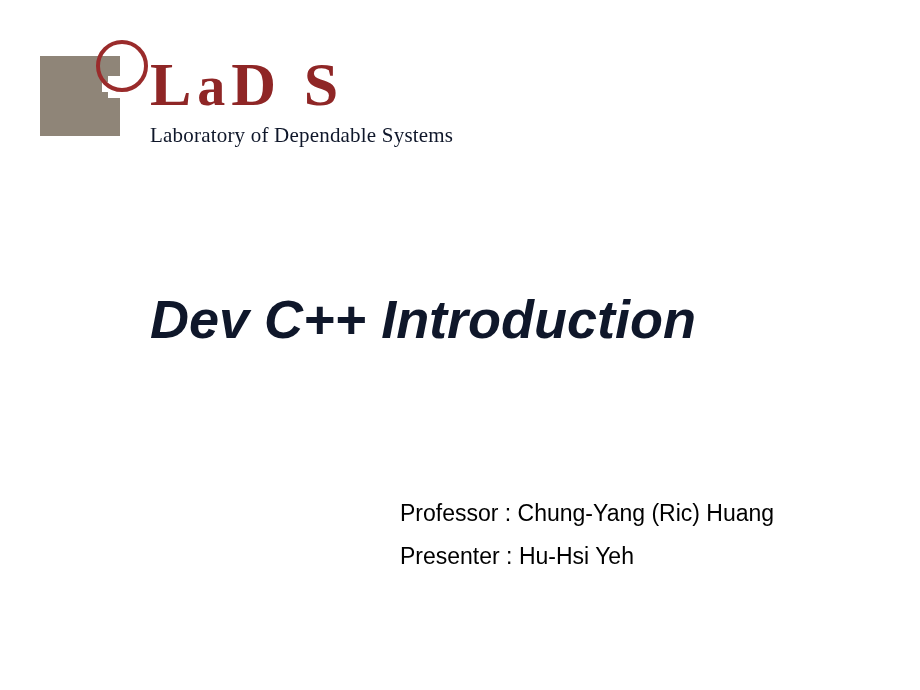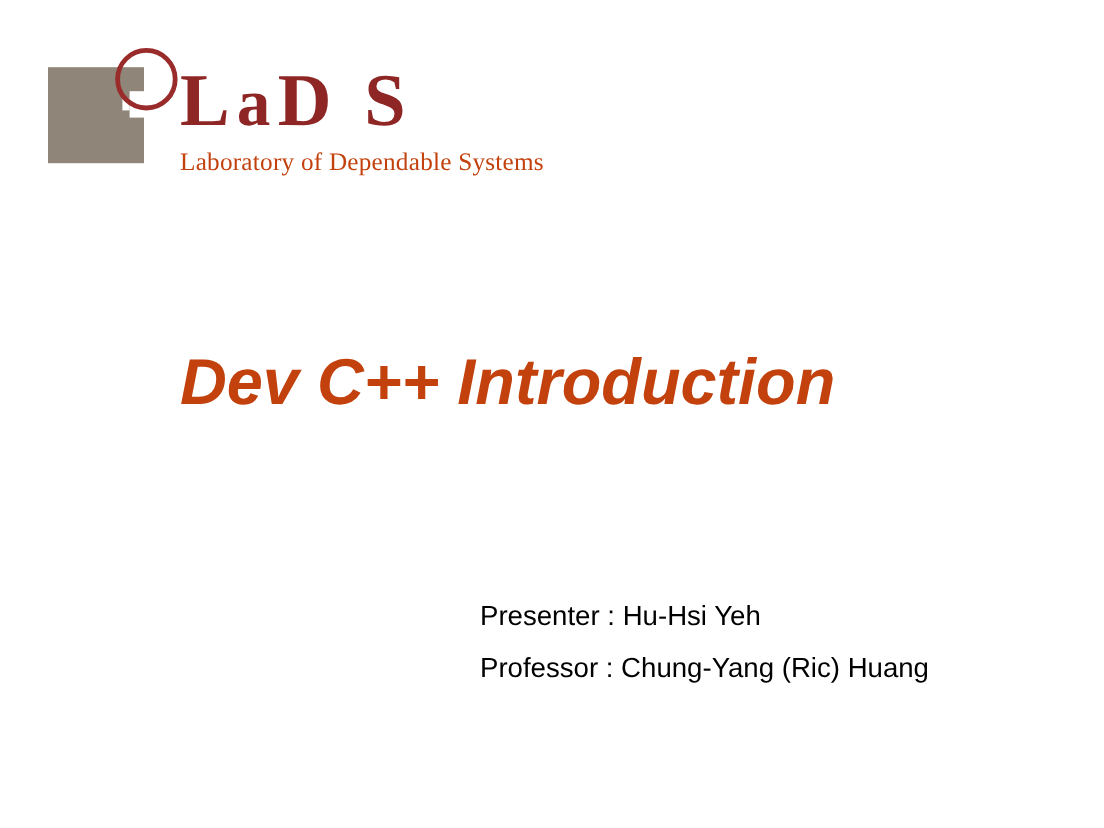--- a/index.html
+++ b/index.html
@@ -72,33 +72,33 @@
       color: #8f2626;
       letter-spacing: 6px;
       line-height: 1;
     }
     .logo-brand .lower-a {
       font-size: 56px;
     }
     .logo-subtitle {
       font-family: "Times New Roman", Times, serif;
       font-size: 21px;
-      color: #c2410c;
+      color: #0f172a;
       margin-top: 8px;
       letter-spacing: 0.2px;
     }
     .title {
       position: absolute;
       top: 288px;
       left: 150px;
       font-family: Arial, Helvetica, sans-serif;
       font-size: 54px;
       font-weight: bold;
       font-style: italic;
-      color: #c2410c;
+      color: #0f172a;
     }
     .credits {
       position: absolute;
       top: 500px;
       left: 400px;
       font-family: Arial, Helvetica, sans-serif;
     }
     .credit-line {
       font-size: 23px;
       color: #000;
@@ -119,15 +119,15 @@
     <div class="logo-brand">
       <span>L</span><span class="lower-a">a</span><span>D</span> <span>S</span>
     </div>
     <div class="logo-subtitle">Laboratory of Dependable Systems</div>
   </div>
 </div>
 
 <div class="title">Dev C++ Introduction</div>
 
 <div class="credits">
+  <div class="credit-line">Professor : Chung-Yang (Ric) Huang</div>
   <div class="credit-line">Presenter : Hu-Hsi Yeh</div>
-  <div class="credit-line">Professor : Chung-Yang (Ric) Huang</div>
 </div>
 
 </body></html>

